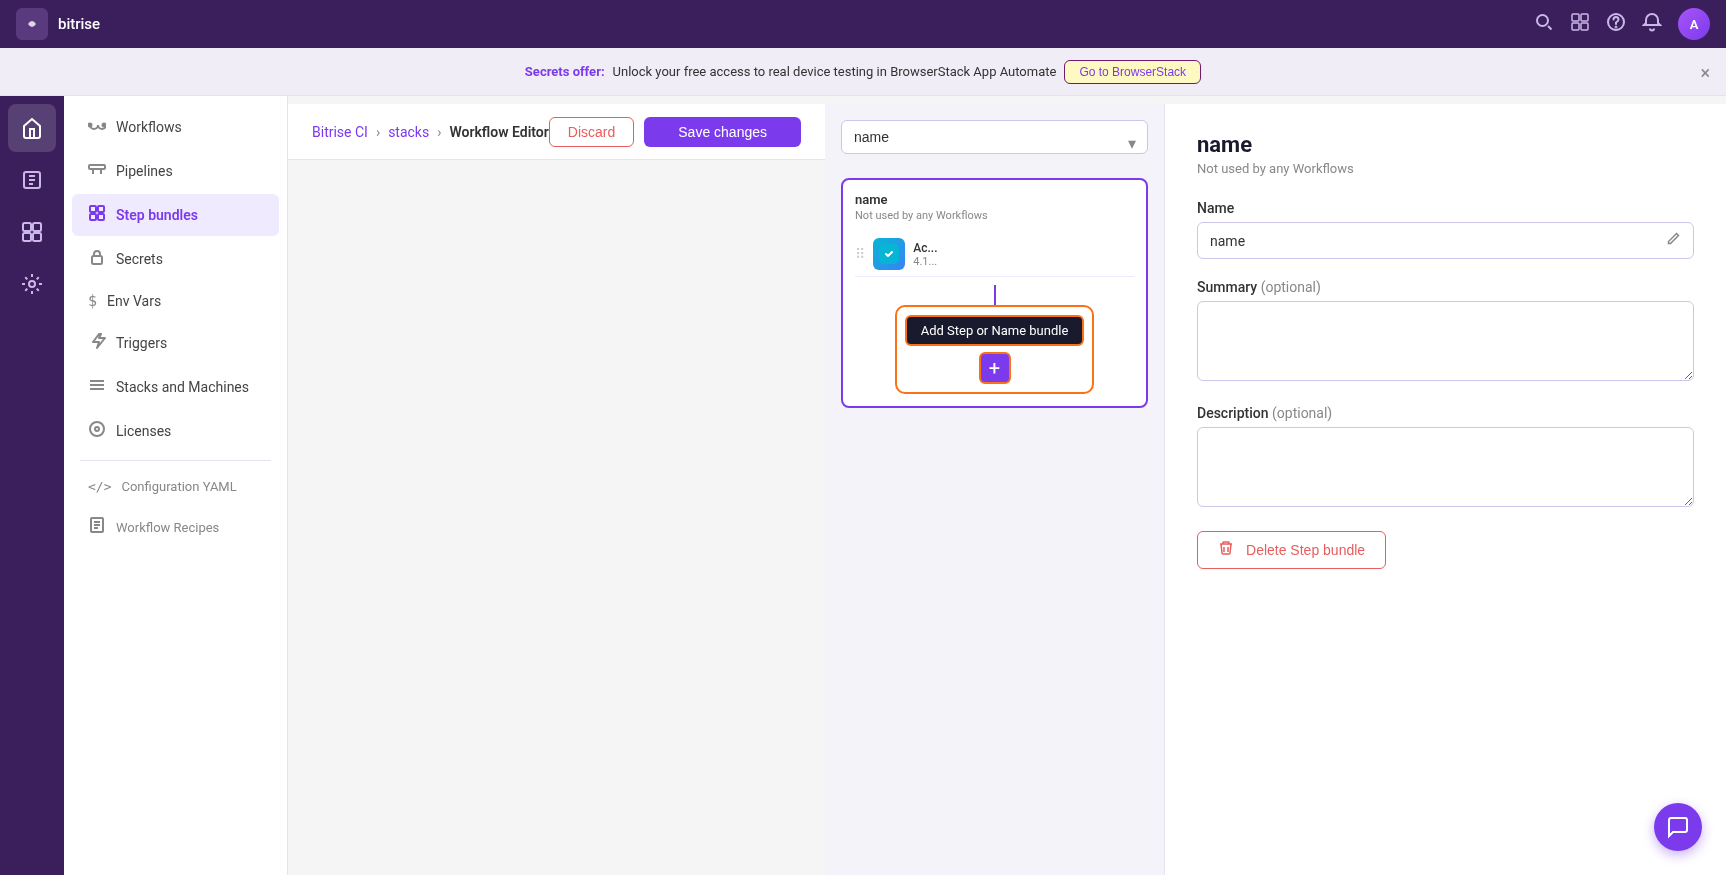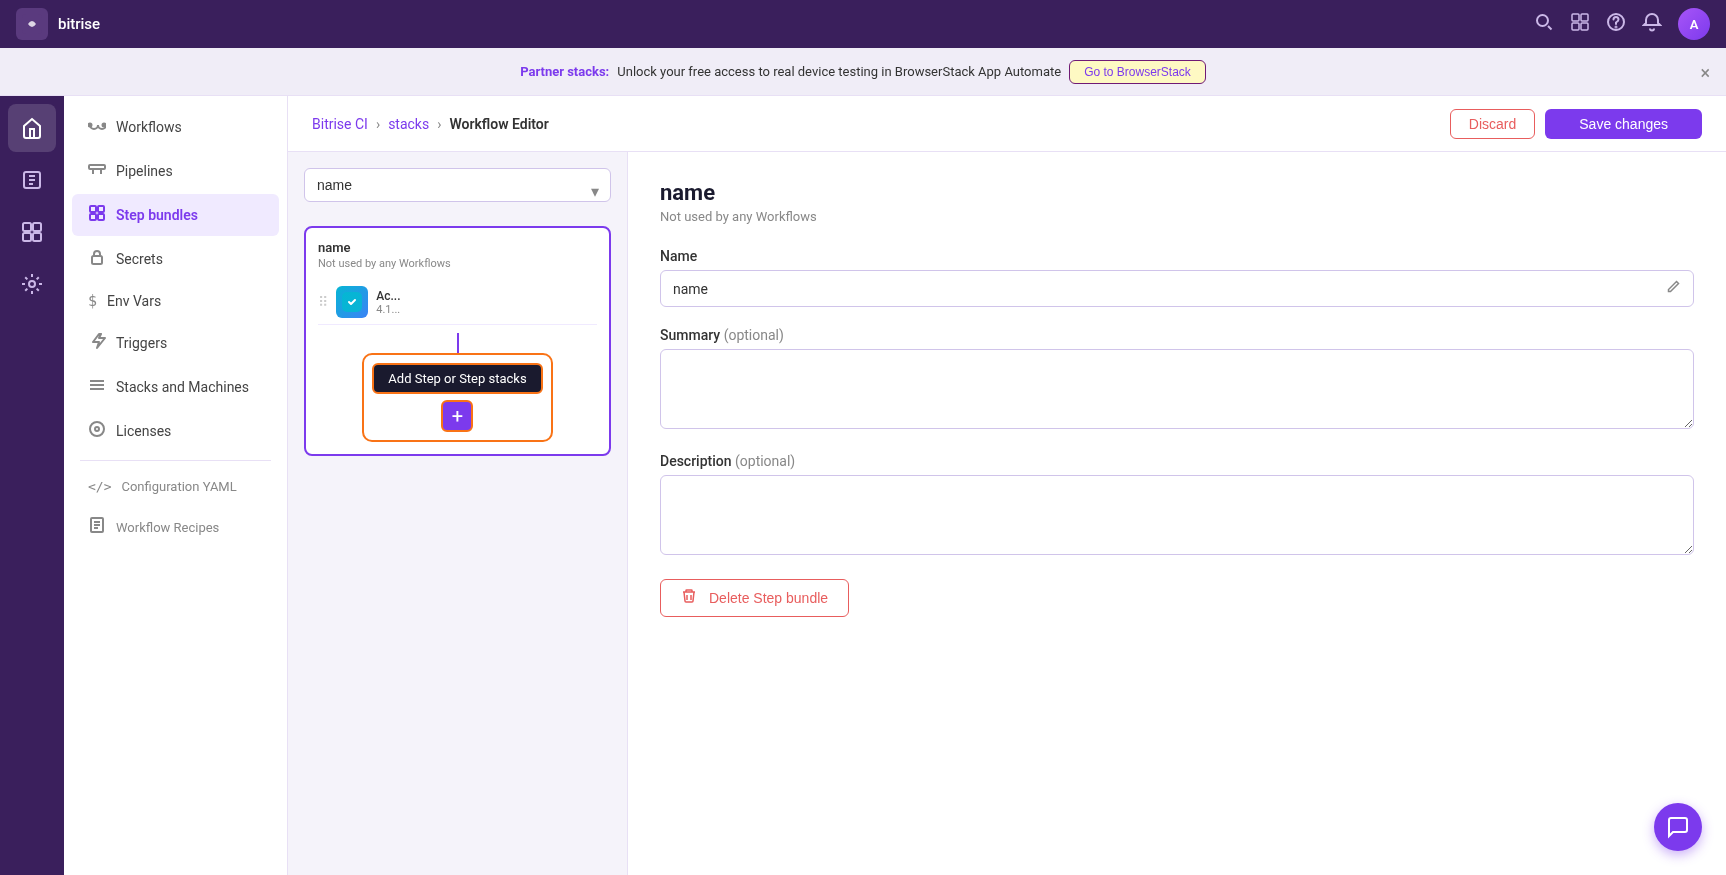--- a/index.html
+++ b/index.html
@@ -99,21 +99,21 @@
       border-radius: 6px;
       margin: 2px 8px;
     }
     .sidebar-item.active { background: #f0eaff; color: #7c3aed; font-weight: 600; }
     .sidebar-item .icon { font-size: 16px; color: #888; }
     .sidebar-item.active .icon { color: #7c3aed; }
     .sidebar-divider { border: none; border-top: 1px solid #e8e0f5; margin: 8px 16px; }
     .sidebar-item-config { color: #888; font-size: 13px; }
 
     
-    .content-area { flex: 1; display: flex; flex-direction: column; overflow: hidden; }
+    .content-area { flex: 1; display: flex; flex-direction: row; overflow: hidden; margin-top: 8px; }
 
     
     .breadcrumb-bar {
       background: white;
       border-bottom: 1px solid #e8e0f5;
       padding: 0 24px;
       height: 56px;
       display: flex; align-items: center; justify-content: space-between;
     }
     .breadcrumb { display: flex; align-items: center; gap: 8px; font-size: 14px; }
@@ -347,21 +347,21 @@
       <svg width="20" height="20" viewBox="0 0 20 20" fill="none" stroke="#cbb8e8" stroke-width="2">
         <path d="M10 2a6 6 0 016 6v3l2 2H2l2-2V8a6 6 0 016-6z"></path>
           <path d="M8 16.5a2 2 0 004 0"></path>
       </svg>
     </span>
     <div class="top-nav-avatar">A</div>
   </div>
 </div>
 
 <div class="banner">
-  <span class="banner-offer">Partner stacks:</span>
+  <span class="banner-offer">Secrets offer:</span>
   <span class="banner-text">Unlock your free access to real device testing in BrowserStack App Automate</span>
   <button class="banner-btn">Go to BrowserStack</button>
   <span class="banner-close">×</span>
 </div>
 
 <div class="main-layout">
 
   <div class="icon-sidebar">
     <div class="icon-sidebar-item active">
       <svg width="22" height="22" viewBox="0 0 22 22" fill="none" stroke="white" stroke-width="2">
@@ -521,21 +521,21 @@
             </div>
             <div class="step-info">
               <div class="step-name">Ac...</div>
               <div class="step-version">4.1...</div>
             </div>
           </div>
 
           <div class="add-step-area">
             <div class="add-step-line"></div>
             <div class="orange-outline">
-              <div class="add-step-tooltip">Add Step or Step stacks</div>
+              <div class="add-step-tooltip">Add Step or Name bundle</div>
               <div class="add-step-btn">+</div>
             </div>
           </div>
         </div>
       </div>
 
       <div class="right-panel">
         <div class="rp-title">name</div>
         <div class="rp-subtitle">Not used by any Workflows</div>
 

